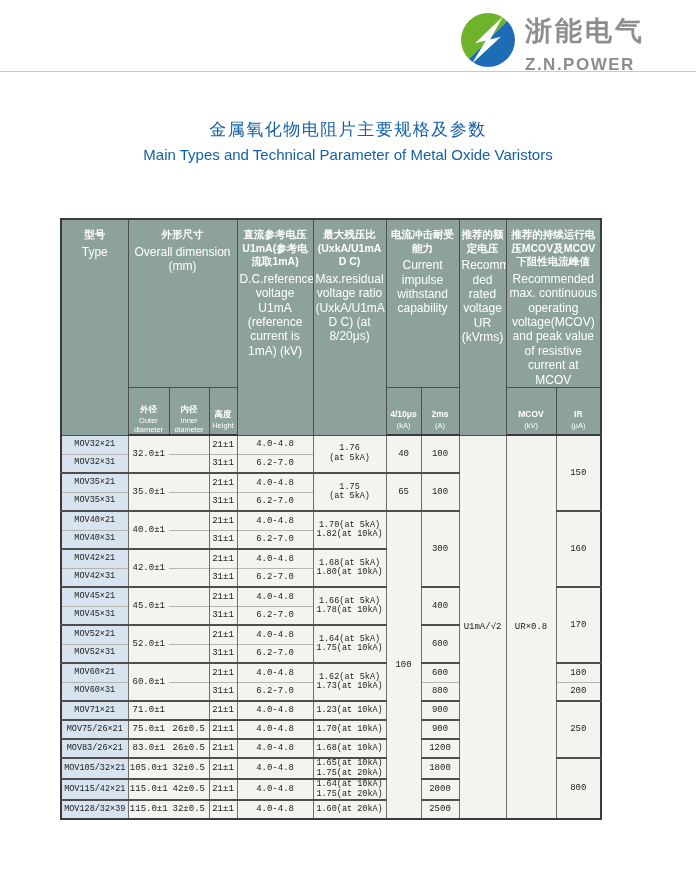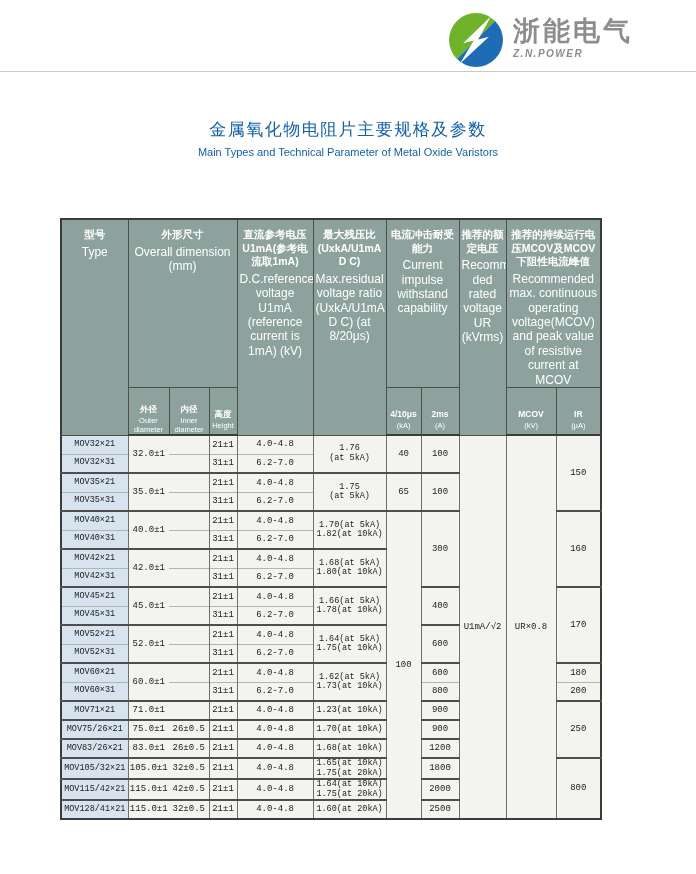--- a/index.html
+++ b/index.html
@@ -1,29 +1,29 @@
 <!DOCTYPE html>
 <html style="--header-bg: #8da29d; --type-bg: #d7e4ef; --cell-bg: #f3f3f0; --title-blue: #1460a8; --logo-gray: #8d8d8d;"><head>
 <meta charset="utf-8">
 <style>
   html,body{margin:0;padding:0;}
   body{
     width:696px;height:874px;background:#ffffff;position:relative;
     font-family:"Liberation Sans",sans-serif;overflow:hidden;
   }
   .hdr-rule{position:absolute;top:71px;left:0;width:696px;height:1px;background:#c9c9c9;}
-  .logo{position:absolute;top:12px;left:448px;display:flex;align-items:flex-start;}
+  .logo{position:absolute;top:12px;left:460px;display:flex;align-items:flex-start;}
   .logo-mark{width:56px;height:56px;flex:0 0 auto;}
   .logo-text{margin-left:9px;padding-top:6px;}
   .logo-cn{font-size:27px;font-weight:bold;color:var(--logo-gray);letter-spacing:3px;line-height:1;}
-  .logo-en{font-size:10px;font-weight:bold;font-style:italic;color:var(--logo-gray);letter-spacing:1.5px;margin-top:3px;}
+  .logo-en{font-size:17px;font-weight:bold;color:var(--logo-gray);letter-spacing:1.5px;margin-top:10px;}
   .title-cn{position:absolute;top:118px;left:0;width:100%;text-align:center;
     font-size:17px;font-weight:normal;color:var(--title-blue);letter-spacing:1.5px;}
   .title-en{position:absolute;top:146px;left:0;width:100%;text-align:center;
-    font-size:11px;color:var(--title-blue);}
+    font-size:15px;color:var(--title-blue);}
   table.spec{
     position:absolute;left:60px;top:218px;width:540px;
     border-collapse:collapse;table-layout:fixed;
     border:2px solid #3c3c3c;
   }
   th,td{padding:0;overflow:hidden;}
   thead th{
     background:var(--header-bg);color:#ffffff;border:1px solid #4e4e4e;
     vertical-align:top;padding-top:8px;font-weight:normal;
   }
@@ -300,21 +300,21 @@
       <tr class="gs">
         <td class="type">MOV115/42×21</td>
         <td class="outer">115.0±1</td>
         <td class="inner">42±0.5</td>
         <td class="height">21±1</td>
         <td class="u1ma">4.0-4.8</td>
         <td class="res">1.64(at 10kA)<br>1.75(at 20kA)</td>
         <td class="i2ms">2000</td>
       </tr>
       <tr class="gs">
-        <td class="type">MOV128/41×21</td>
+        <td class="type">MOV128/32×39</td>
         <td class="outer">115.0±1</td>
         <td class="inner">32±0.5</td>
         <td class="height">21±1</td>
         <td class="u1ma">4.0-4.8</td>
         <td class="res">1.60(at 20kA)</td>
         <td class="i2ms">2500</td>
       </tr>
     </tbody>
 </table>
 

